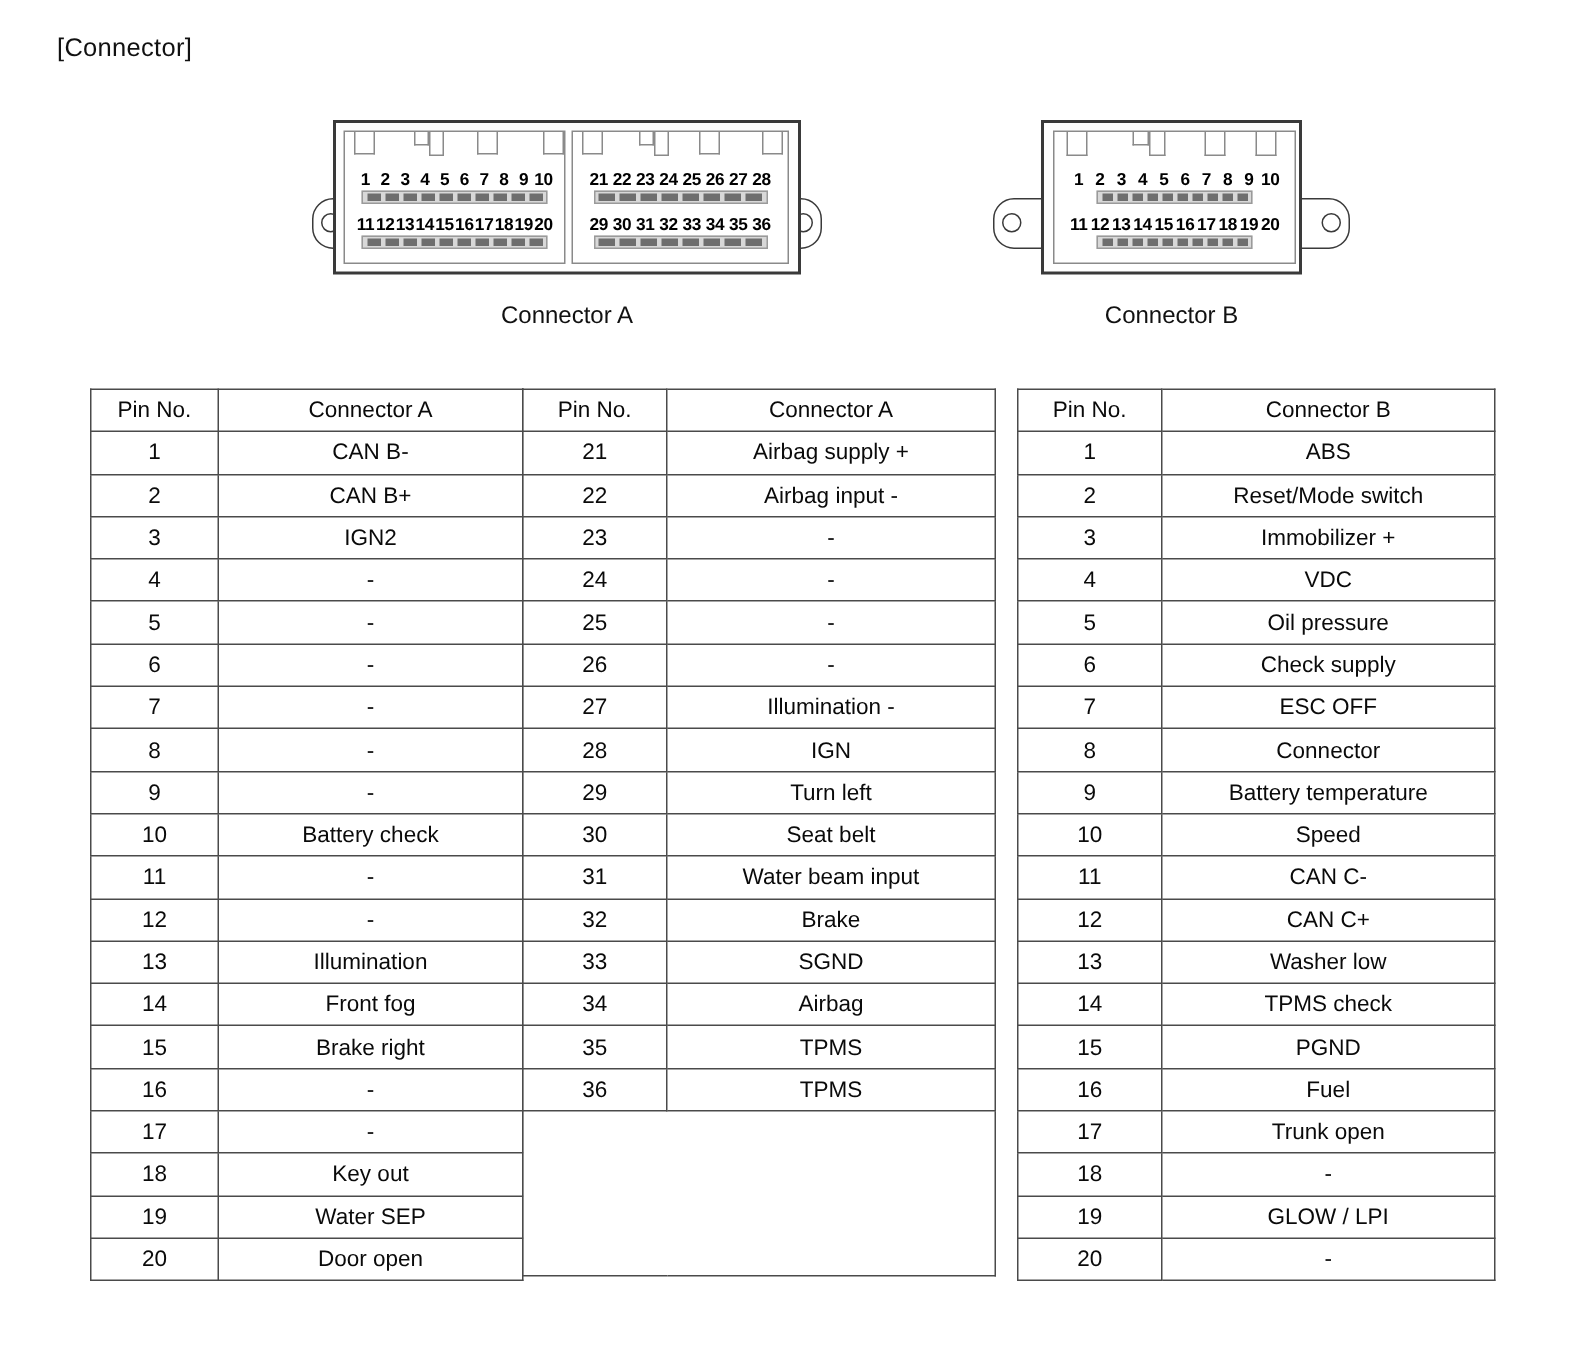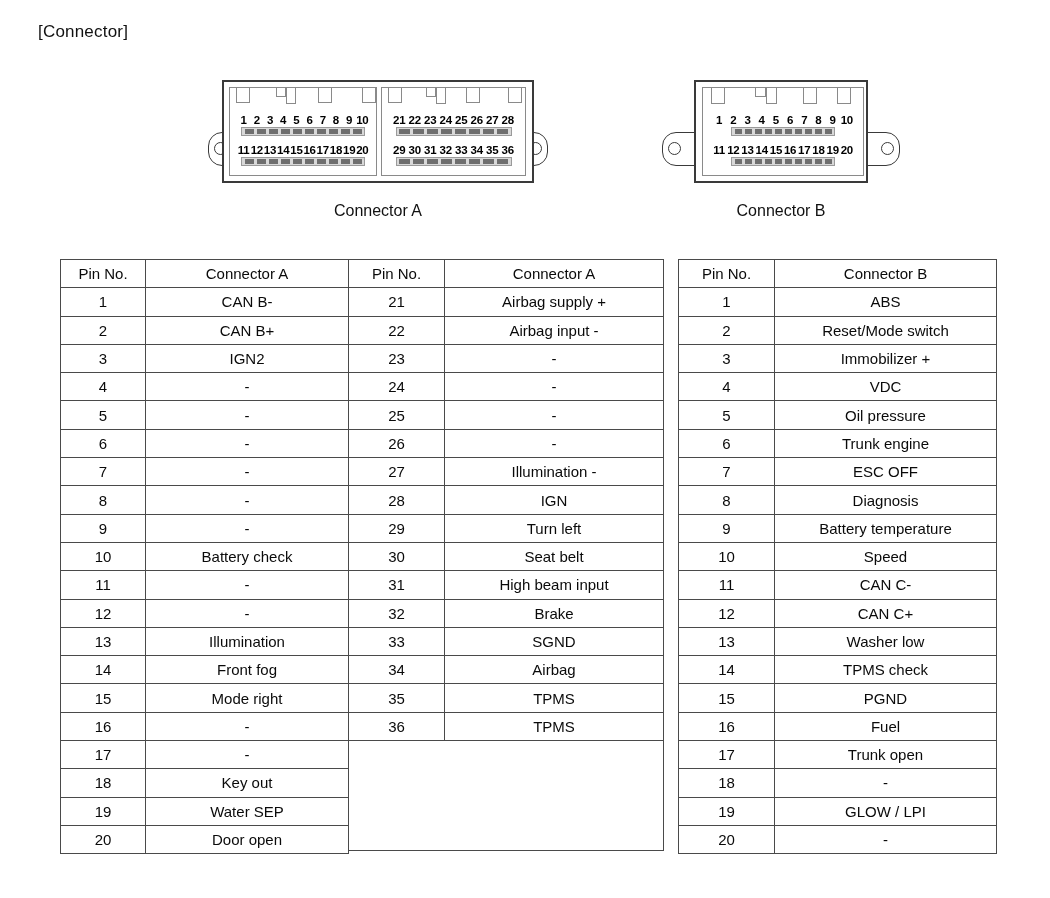--- a/index.html
+++ b/index.html
@@ -445,21 +445,21 @@
         <tr>
           <td style="width: 84px;">13</td>
           <td>Illumination</td>
         </tr>
         <tr>
           <td style="width: 84px;">14</td>
           <td>Front fog</td>
         </tr>
         <tr>
           <td style="width: 84px;">15</td>
-          <td>Mode right</td>
+          <td>Brake right</td>
         </tr>
         <tr>
           <td style="width: 84px;">16</td>
           <td>-</td>
         </tr>
         <tr>
           <td style="width: 84px;">17</td>
           <td>-</td>
         </tr>
         <tr>
@@ -519,21 +519,21 @@
         <tr>
           <td style="width: 95px;">29</td>
           <td>Turn left</td>
         </tr>
         <tr>
           <td style="width: 95px;">30</td>
           <td>Seat belt</td>
         </tr>
         <tr>
           <td style="width: 95px;">31</td>
-          <td>High beam input</td>
+          <td>Water beam input</td>
         </tr>
         <tr>
           <td style="width: 95px;">32</td>
           <td>Brake</td>
         </tr>
         <tr>
           <td style="width: 95px;">33</td>
           <td>SGND</td>
         </tr>
         <tr>
@@ -576,29 +576,29 @@
         <tr>
           <td style="width: 95px;">4</td>
           <td>VDC</td>
         </tr>
         <tr>
           <td style="width: 95px;">5</td>
           <td>Oil pressure</td>
         </tr>
         <tr>
           <td style="width: 95px;">6</td>
-          <td>Trunk engine</td>
+          <td>Check supply</td>
         </tr>
         <tr>
           <td style="width: 95px;">7</td>
           <td>ESC OFF</td>
         </tr>
         <tr>
           <td style="width: 95px;">8</td>
-          <td>Diagnosis</td>
+          <td>Connector</td>
         </tr>
         <tr>
           <td style="width: 95px;">9</td>
           <td>Battery temperature</td>
         </tr>
         <tr>
           <td style="width: 95px;">10</td>
           <td>Speed</td>
         </tr>
         <tr>

